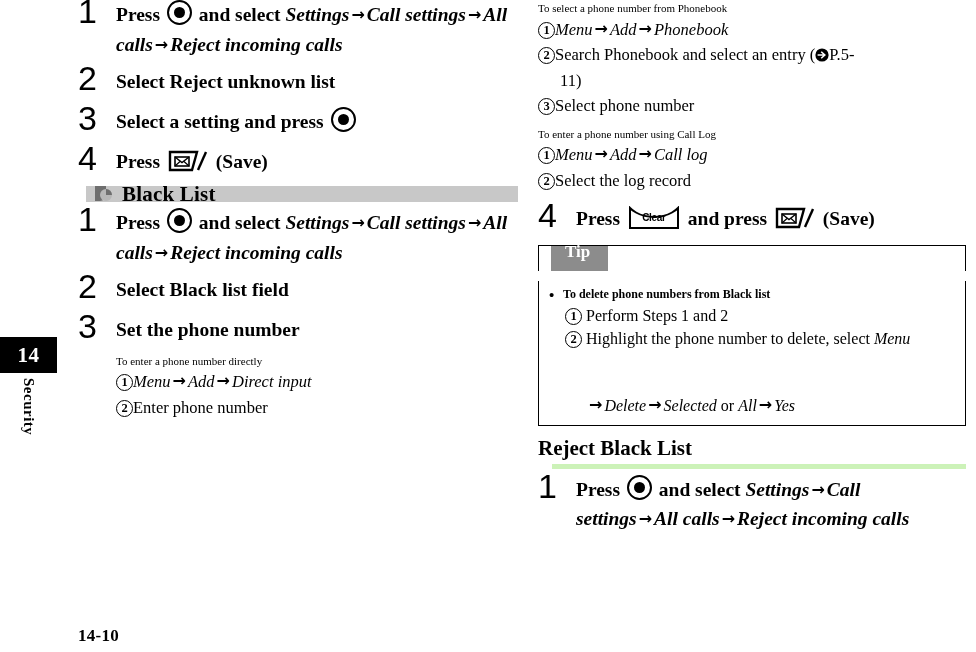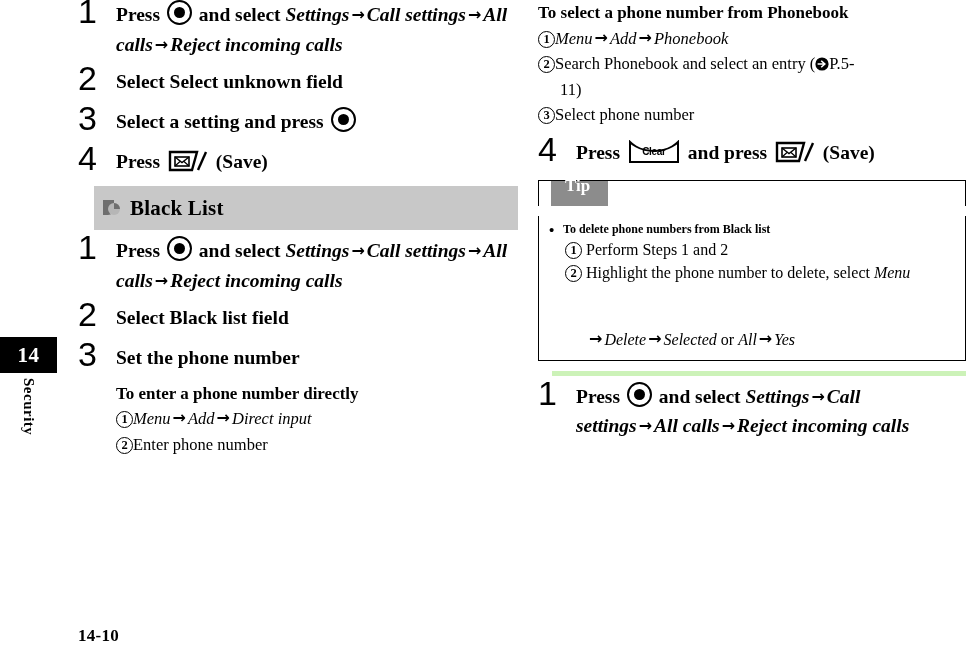--- a/index.html
+++ b/index.html
@@ -174,47 +174,47 @@
     font-size: 12.5px;
     font-weight: bold;
     font-style: normal;
     vertical-align: 1px;
     box-sizing: border-box;
   }
 
   
   .sub-title {
     font-family: "Liberation Serif", serif;
-    font-size: 17px;
-    font-weight: bold;
+    font-size: 11px;
+    font-weight: normal;
     line-height: 1.5;
     margin-top: 4px;
   }
   .sub-item {
     font-family: "Liberation Serif", serif;
     font-size: 16.5px;
     line-height: 1.55;
     padding-left: 0px;
     text-indent: 0;
   }
   .sub-item .it { font-style: italic; }
   .sub-cont {
     padding-left: 22px;
     font-size: 16.5px;
     line-height: 1.55;
   }
 
   
   .banner {
     position: relative;
-    height: 44px;
+    height: 16px;
     background: #c8c8c8;
     display: flex;
     align-items: center;
-    margin: 10px 0 6px 16px;
+    margin: 10px 0 6px 8px;
   }
   .banner-icon {
     width: 26px;
     height: 22px;
     margin-left: 6px;
     margin-right: 4px;
     position: relative;
     flex: none;
   }
   .banner-title {
@@ -329,21 +329,21 @@
 
 <div id="left-column" class="column">
 
   <div class="step">
     <div class="step-num">1</div>
     <div class="step-body"><span>Press </span><span class="key-center"></span><span> and select </span><span class="it">Settings</span><span class="arrow">→</span><span class="it">Call settings</span><span class="arrow">→</span><span class="it">All calls</span><span class="arrow">→</span><span class="it">Reject incoming calls</span></div>
   </div>
 
   <div class="step" style="margin-top:8px;">
     <div class="step-num">2</div>
-    <div class="step-body">Select Select unknown field</div>
+    <div class="step-body">Select Reject unknown list</div>
   </div>
 
   <div class="step" style="margin-top:10px;">
     <div class="step-num">3</div>
     <div class="step-body"><span>Select a setting and press </span><span class="key-center"></span></div>
   </div>
 
   <div class="step" style="margin-top:10px;">
     <div class="step-num">4</div>
     <div class="step-body"><span>Press </span><span class="key-mail"><svg width="40" height="22" viewBox="0 0 40 22">
@@ -395,20 +395,25 @@
     <div class="sub-title" style="margin-top:0;">To select a phone number from Phonebook</div>
     <div class="sub-item"><span class="cnum">1</span><span class="it">Menu</span><span class="arrow">→</span><span class="it">Add</span><span class="arrow">→</span><span class="it">Phonebook</span></div>
     <div class="sub-item"><span class="cnum">2</span><span>Search Phonebook and select an entry (</span><span class="xref-icon"><svg width="14" height="14" viewBox="0 0 14 14">
             <circle cx="7" cy="7" r="6.6" fill="#000"></circle>
             <path d="M3.4,7 L9.2,7 M6.8,4.3 L9.8,7 L6.8,9.7" stroke="#fff" stroke-width="1.6" fill="none" stroke-linecap="square"></path>
           </svg></span><span>P.5-</span></div>
     <div class="sub-cont">11)</div>
     <div class="sub-item"><span class="cnum">3</span><span>Select phone number</span></div>
   </div>
 
+  <div style="margin-top:7px;">
+    <div class="sub-title">To enter a phone number using Call Log</div>
+    <div class="sub-item"><span class="cnum">1</span><span class="it">Menu</span><span class="arrow">→</span><span class="it">Add</span><span class="arrow">→</span><span class="it">Call log</span></div>
+    <div class="sub-item"><span class="cnum">2</span><span>Select the log record</span></div>
+  </div>
 
   <div class="step" style="margin-top:10px; padding-left:38px;">
     <div class="step-num">4</div>
     <div class="step-body"><span>Press </span><span class="key-clear"><svg width="52" height="24" viewBox="0 0 52 24">
             <path d="M2,2 C2,2 10,11 26,11 C42,11 50,2 50,2 L50,22 L2,22 Z" fill="#fff" stroke="#000" stroke-width="2"></path>
           </svg><span class="lbl">Clear</span></span><span> and press </span><span class="key-mail"><svg width="40" height="22" viewBox="0 0 40 22">
             <path d="M2,2 L29,2 L24,20 L2,20 Z" fill="#fff" stroke="#000" stroke-width="2.4"></path>
             <path d="M30,20 L38,2" stroke="#000" stroke-width="2.4" fill="none"></path>
             <rect x="7" y="7" width="14" height="9" fill="#fff" stroke="#000" stroke-width="1.6"></rect>
             <path d="M7,7 L14,12.5 L21,7" fill="none" stroke="#000" stroke-width="1.4"></path>
@@ -424,20 +429,21 @@
       <div class="tip-body">
         <div class="tip-bullet-line">To delete phone numbers from Black list</div>
         <div class="tip-sub"><span class="cnum">1</span> <span>Perform Steps 1 and 2</span></div>
         <div class="tip-sub"><span class="cnum">2</span> <span>Highlight the phone number to delete, select </span><span class="it">Menu</span></div>
         <div class="tip-sub-cont"><span class="arrow">→</span><span>Delete</span><span class="arrow">→</span><span>Selected</span><span style="font-style:normal"> or </span><span>All</span><span class="arrow">→</span><span>Yes</span></div>
       </div>
     </div>
   </div>
 
   <div style="margin-top:10px;">
+    <div class="head2">Reject Black List</div>
     <div class="head2-rule"></div>
   </div>
 
   <div class="step" style="padding-left:38px; margin-top:2px;">
     <div class="step-num">1</div>
     <div class="step-body"><span>Press </span><span class="key-center"></span><span> and select </span><span class="it">Settings</span><span class="arrow">→</span><span class="it">Call settings</span><span class="arrow">→</span><span class="it">All calls</span><span class="arrow">→</span><span class="it">Reject incoming calls</span></div>
   </div>
 
 </div>
 

